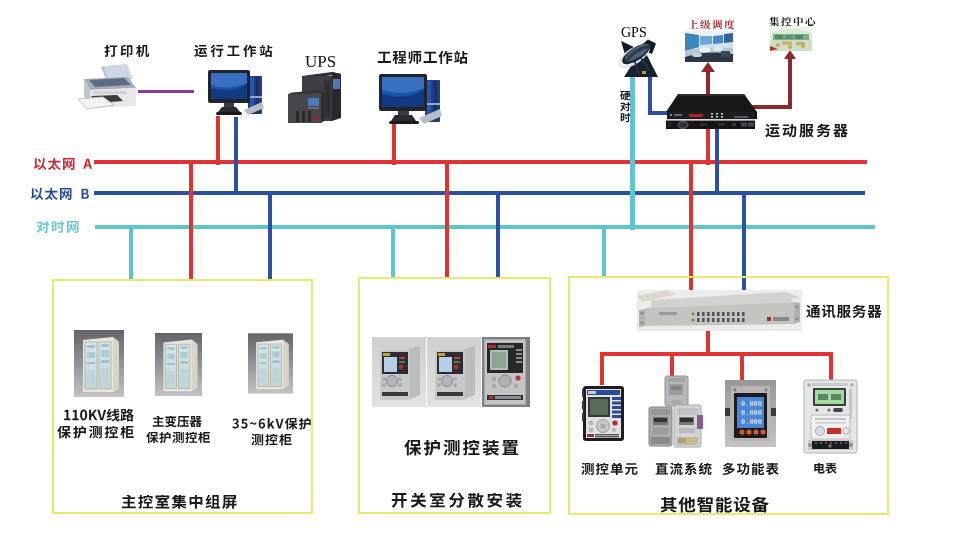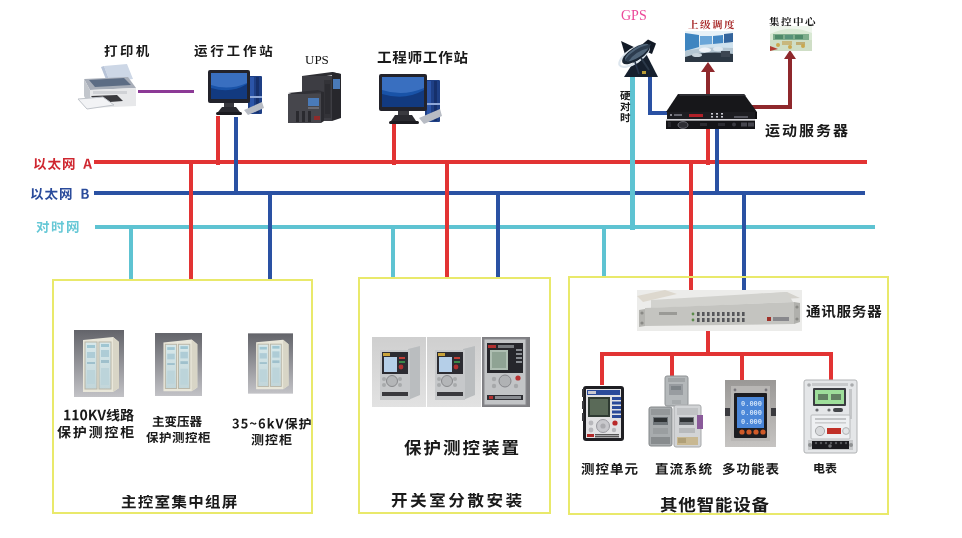--- a/index.html
+++ b/index.html
@@ -47,22 +47,22 @@
   <div class="vline blue" style="left:742px;top:193px;height:98px;"></div>
 
   <div class="vline maroon" style="left:706px;top:71px;height:25px;"></div>
   <div class="abs" style="left:701px;top:62px;border-left:7px solid transparent;border-right:7px solid transparent;border-bottom:10px solid #8f282c;"></div>
   <div class="hline maroon" style="left:749px;top:105px;width:43px;"></div>
   <div class="vline maroon" style="left:788px;top:58px;height:51px;"></div>
   <div class="abs" style="left:784px;top:50px;border-left:6px solid transparent;border-right:6px solid transparent;border-bottom:9px solid #8f282c;"></div>
 
   <div class="hline" style="left:138px;top:90px;width:56px;height:3px;background:#8c3a96;"></div>
 
-  <div class="abs" style="left:305px;top:52px;font-size:13px;color:#111;font-family:'Liberation Serif',serif;">UPS</div>
-  <div class="abs" style="left:621px;top:8px;font-size:14px;color:#ec4899;font-family:'Liberation Serif',serif;">GPS</div>
+  <div class="abs" style="left:305px;top:52px;font-size:17px;color:#111;font-family:'Liberation Serif',serif;">UPS</div>
+  <div class="abs" style="left:621px;top:25px;font-size:14px;color:#000000;font-family:'Liberation Serif',serif;">GPS</div>
 
   <svg class="abs" style="left:104px;top:44.5px;" width="47" height="18" viewBox="0 0 47 18">
       <path transform="translate(0,10.8)" d="M2.3 -11.5V-8.9H0.6V-7.4H2.3V-5.0L0.4 -4.6L0.9 -3.0L2.3 -3.4V-0.7C2.3 -0.5 2.3 -0.4 2.1 -0.4C1.9 -0.4 1.3 -0.4 0.8 -0.4C1.0 0.0 1.2 0.7 1.3 1.1C2.2 1.1 2.9 1.1 3.4 0.8C3.8 0.6 4.0 0.1 4.0 -0.6V-3.8L5.7 -4.3L5.5 -5.8L4.0 -5.4V-7.4H5.5V-8.9H4.0V-11.5ZM5.7 -10.4V-8.8H9.2V-0.9C9.2 -0.7 9.1 -0.6 8.8 -0.6C8.5 -0.6 7.5 -0.6 6.7 -0.6C6.9 -0.2 7.2 0.6 7.3 1.1C8.6 1.1 9.5 1.1 10.1 0.8C10.7 0.5 10.9 0.0 10.9 -0.9V-8.8H13.1V-10.4Z M17.1 -0.3C17.5 -0.5 18.2 -0.7 22.2 -1.6C22.1 -2.0 22.1 -2.7 22.1 -3.2L18.8 -2.5V-5.3H22.1V-6.9H18.8V-8.8C20.0 -9.1 21.3 -9.4 22.3 -9.8L21.1 -11.2C20.1 -10.7 18.6 -10.2 17.2 -9.9V-3.0C17.2 -2.4 16.8 -2.1 16.5 -2.0C16.7 -1.6 17.0 -0.7 17.1 -0.3ZM22.9 -10.5V1.2H24.5V-8.9H26.8V-2.6C26.8 -2.4 26.7 -2.4 26.5 -2.4C26.3 -2.4 25.7 -2.4 25.0 -2.4C25.3 -2.0 25.6 -1.1 25.7 -0.7C26.6 -0.7 27.3 -0.7 27.8 -1.0C28.3 -1.3 28.4 -1.8 28.4 -2.6V-10.5Z M38.4 -10.7V-6.3C38.4 -4.3 38.2 -1.6 36.4 0.1C36.8 0.4 37.4 0.9 37.7 1.2C39.6 -0.8 40.0 -4.0 40.0 -6.3V-9.2H41.6V-1.1C41.6 0.1 41.7 0.4 42.0 0.7C42.2 0.9 42.6 1.1 43.0 1.1C43.2 1.1 43.5 1.1 43.7 1.1C44.0 1.1 44.3 1.0 44.5 0.8C44.8 0.6 44.9 0.4 45.0 -0.0C45.1 -0.4 45.1 -1.4 45.1 -2.1C44.7 -2.2 44.3 -2.5 44.0 -2.7C44.0 -1.9 44.0 -1.3 43.9 -1.0C43.9 -0.7 43.9 -0.6 43.8 -0.5C43.8 -0.4 43.7 -0.4 43.7 -0.4C43.6 -0.4 43.5 -0.4 43.4 -0.4C43.4 -0.4 43.3 -0.4 43.3 -0.5C43.2 -0.6 43.2 -0.7 43.2 -1.1V-10.7ZM34.4 -11.5V-8.7H32.4V-7.2H34.2C33.8 -5.5 33.0 -3.7 32.1 -2.6C32.3 -2.2 32.7 -1.6 32.8 -1.1C33.4 -1.9 34.0 -3.0 34.4 -4.2V1.2H36.0V-4.5C36.3 -3.8 36.7 -3.2 37.0 -2.8L37.9 -4.1C37.6 -4.4 36.4 -5.9 36.0 -6.3V-7.2H37.7V-8.7H36.0V-11.5Z" fill="#1a1a1a"></path>
     </svg>
   <svg class="abs" style="left:194px;top:44.5px;" width="80" height="18" viewBox="0 0 80 18">
       <path transform="translate(0,10.8)" d="M5.1 -10.8V-9.3H12.1V-10.8ZM0.7 -9.9C1.5 -9.4 2.6 -8.5 3.1 -8.0L4.2 -9.2C3.7 -9.7 2.5 -10.4 1.8 -11.0ZM5.1 -1.5C5.6 -1.7 6.4 -1.8 10.9 -2.3C11.1 -1.9 11.3 -1.6 11.4 -1.3L12.8 -2.0C12.3 -3.0 11.3 -4.7 10.5 -6.0L9.2 -5.4L10.2 -3.6L6.9 -3.4C7.5 -4.3 8.1 -5.3 8.6 -6.3H12.9V-7.8H4.2V-6.3H6.6C6.2 -5.2 5.6 -4.1 5.3 -3.8C5.1 -3.4 4.8 -3.2 4.6 -3.1C4.8 -2.7 5.0 -1.9 5.1 -1.5ZM3.7 -6.8H0.5V-5.4H2.1V-1.6C1.5 -1.3 0.9 -0.8 0.3 -0.2L1.4 1.4C2.0 0.6 2.7 -0.3 3.1 -0.3C3.4 -0.3 3.8 0.1 4.4 0.4C5.3 1.0 6.4 1.1 8.1 1.1C9.6 1.1 11.7 1.0 12.8 1.0C12.8 0.5 13.1 -0.3 13.2 -0.8C11.8 -0.6 9.5 -0.5 8.2 -0.5C6.7 -0.5 5.5 -0.5 4.6 -1.1C4.2 -1.3 3.9 -1.5 3.7 -1.6Z M22.3 -10.7V-9.2H28.9V-10.7ZM19.7 -11.5C19.1 -10.5 17.8 -9.3 16.7 -8.6C16.9 -8.3 17.4 -7.6 17.6 -7.2C18.9 -8.2 20.3 -9.5 21.3 -10.8ZM21.8 -7.0V-5.4H25.8V-0.7C25.8 -0.5 25.7 -0.4 25.4 -0.4C25.2 -0.4 24.3 -0.4 23.5 -0.5C23.7 0.0 23.9 0.7 24.0 1.2C25.2 1.2 26.1 1.1 26.7 0.9C27.2 0.7 27.4 0.2 27.4 -0.7V-5.4H29.3V-7.0ZM20.2 -8.5C19.4 -7.0 17.9 -5.4 16.5 -4.5C16.8 -4.1 17.4 -3.4 17.6 -3.1C18.0 -3.4 18.3 -3.7 18.7 -4.1V1.2H20.3V-5.9C20.9 -6.5 21.4 -7.2 21.8 -7.9Z M33.2 -1.4V0.3H45.5V-1.4H40.2V-8.4H44.8V-10.1H34.0V-8.4H38.4V-1.4Z M55.9 -11.3C55.2 -9.4 54.2 -7.4 53.0 -6.2C53.3 -6.0 54.0 -5.4 54.2 -5.1C54.8 -5.8 55.4 -6.7 56.0 -7.7H56.5V1.2H58.2V-1.8H61.9V-3.3H58.2V-4.8H61.7V-6.3H58.2V-7.7H62.0V-9.3H56.8C57.0 -9.8 57.2 -10.4 57.4 -10.9ZM52.3 -11.4C51.6 -9.5 50.4 -7.6 49.2 -6.3C49.5 -5.9 49.9 -5.0 50.1 -4.6C50.4 -4.9 50.7 -5.2 50.9 -5.6V1.2H52.6V-8.1C53.1 -9.0 53.5 -10.0 53.9 -10.9Z M66.3 -6.9C66.5 -5.5 66.8 -3.6 66.8 -2.4L68.2 -2.7C68.1 -3.9 67.8 -5.7 67.5 -7.1ZM67.4 -11.0C67.7 -10.4 68.0 -9.7 68.2 -9.1H65.8V-7.6H71.3V-9.1H68.5L69.6 -9.5C69.5 -10.0 69.1 -10.8 68.8 -11.4ZM69.3 -7.2C69.2 -5.7 68.9 -3.5 68.5 -2.2C67.5 -1.9 66.5 -1.7 65.7 -1.6L66.1 -0.0C67.5 -0.4 69.4 -0.8 71.1 -1.2L71.0 -2.7L69.9 -2.5C70.2 -3.8 70.5 -5.5 70.8 -7.0ZM71.4 -5.1V1.2H72.9V0.6H76.1V1.1H77.8V-5.1H75.1V-7.5H78.3V-9.0H75.1V-11.5H73.5V-5.1ZM72.9 -0.9V-3.6H76.1V-0.9Z" fill="#1a1a1a"></path>
     </svg>
   <svg class="abs" style="left:377px;top:50.5px;" width="93" height="20" viewBox="0 0 93 20">
       <path transform="translate(0,11.6)" d="M0.7 -1.5V0.3H13.9V-1.5H8.2V-9.0H13.1V-10.8H1.5V-9.0H6.2V-1.5Z M23.6 -10.3H27.0V-8.3H23.6ZM22.0 -11.8V-6.8H28.6V-11.8ZM21.8 -3.3V-1.8H24.4V-0.5H20.9V1.0H29.4V-0.5H26.1V-1.8H28.7V-3.3H26.1V-4.5H29.0V-6.0H21.5V-4.5H24.4V-3.3ZM20.2 -12.2C19.1 -11.7 17.3 -11.2 15.7 -11.0C15.9 -10.6 16.1 -10.0 16.2 -9.6C16.8 -9.7 17.4 -9.8 18.0 -9.9V-8.2H15.9V-6.6H17.8C17.2 -5.2 16.4 -3.7 15.6 -2.7C15.9 -2.3 16.2 -1.6 16.4 -1.1C17.0 -1.8 17.5 -2.8 18.0 -3.9V1.3H19.7V-4.4C20.0 -3.9 20.4 -3.3 20.5 -2.9L21.5 -4.3C21.3 -4.6 20.1 -5.9 19.7 -6.2V-6.6H21.2V-8.2H19.7V-10.3C20.3 -10.4 20.9 -10.6 21.4 -10.8Z M34.1 -12.3V-6.5C34.1 -4.0 33.8 -1.6 31.8 0.1C32.2 0.4 32.8 0.9 33.1 1.3C35.4 -0.7 35.6 -3.6 35.6 -6.5V-12.3ZM31.7 -10.6V-3.5H33.2V-10.6ZM36.5 -8.8V-0.8H38.1V-7.2H39.4V1.3H41.1V-7.2H42.5V-2.5C42.5 -2.4 42.4 -2.3 42.3 -2.3C42.2 -2.3 41.8 -2.3 41.4 -2.3C41.6 -1.9 41.8 -1.3 41.8 -0.8C42.6 -0.8 43.1 -0.9 43.6 -1.1C44.0 -1.4 44.1 -1.8 44.1 -2.5V-8.8H41.1V-10.1H44.4V-11.6H36.1V-10.1H39.4V-8.8Z M46.6 -1.5V0.3H59.8V-1.5H54.1V-9.0H59.0V-10.8H47.4V-9.0H52.1V-1.5Z M68.7 -12.2C68.0 -10.1 66.9 -8.0 65.6 -6.7C66.0 -6.4 66.6 -5.8 66.9 -5.5C67.6 -6.2 68.2 -7.2 68.8 -8.3H69.4V1.3H71.2V-1.9H75.1V-3.6H71.2V-5.2H74.9V-6.8H71.2V-8.3H75.3V-9.9H69.6C69.9 -10.5 70.1 -11.2 70.3 -11.7ZM64.8 -12.3C64.1 -10.2 62.8 -8.1 61.5 -6.8C61.8 -6.4 62.3 -5.4 62.5 -5.0C62.8 -5.3 63.1 -5.6 63.4 -6.0V1.3H65.1V-8.7C65.7 -9.7 66.1 -10.7 66.5 -11.7Z M77.7 -7.4C78.0 -5.9 78.2 -3.9 78.3 -2.6L79.7 -2.9C79.6 -4.2 79.3 -6.1 79.0 -7.7ZM78.8 -11.8C79.2 -11.2 79.5 -10.4 79.7 -9.8H77.2V-8.2H83.0V-9.8H80.1L81.3 -10.2C81.1 -10.7 80.7 -11.6 80.3 -12.3ZM80.9 -7.8C80.8 -6.1 80.4 -3.8 80.1 -2.3C79.0 -2.1 77.9 -1.9 77.1 -1.7L77.5 -0.0C79.0 -0.4 81.0 -0.8 82.9 -1.3L82.7 -2.9L81.5 -2.6C81.9 -4.0 82.2 -5.9 82.5 -7.5ZM83.1 -5.5V1.3H84.8V0.6H88.3V1.2H90.0V-5.5H87.2V-8.0H90.5V-9.7H87.2V-12.3H85.4V-5.5ZM84.8 -1.0V-3.9H88.3V-1.0Z" fill="#1a1a1a"></path>
     </svg>

